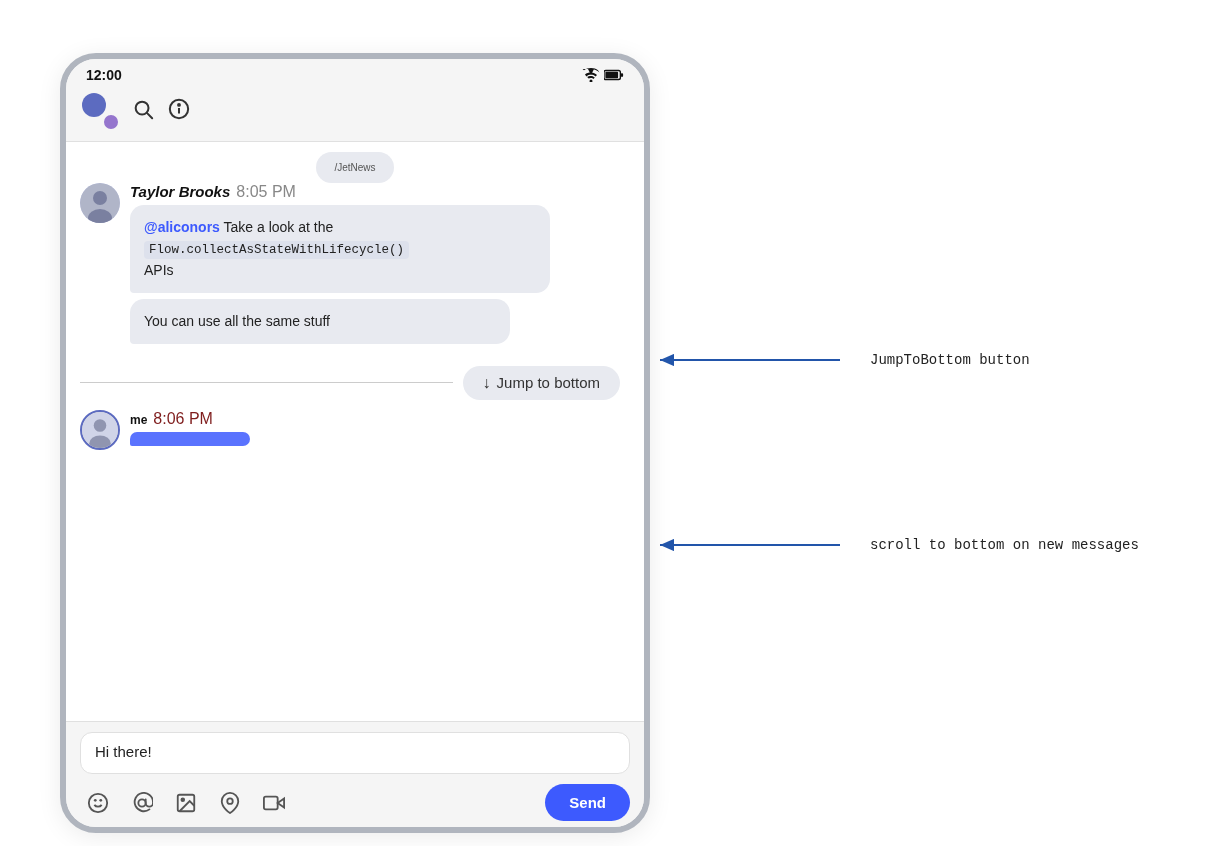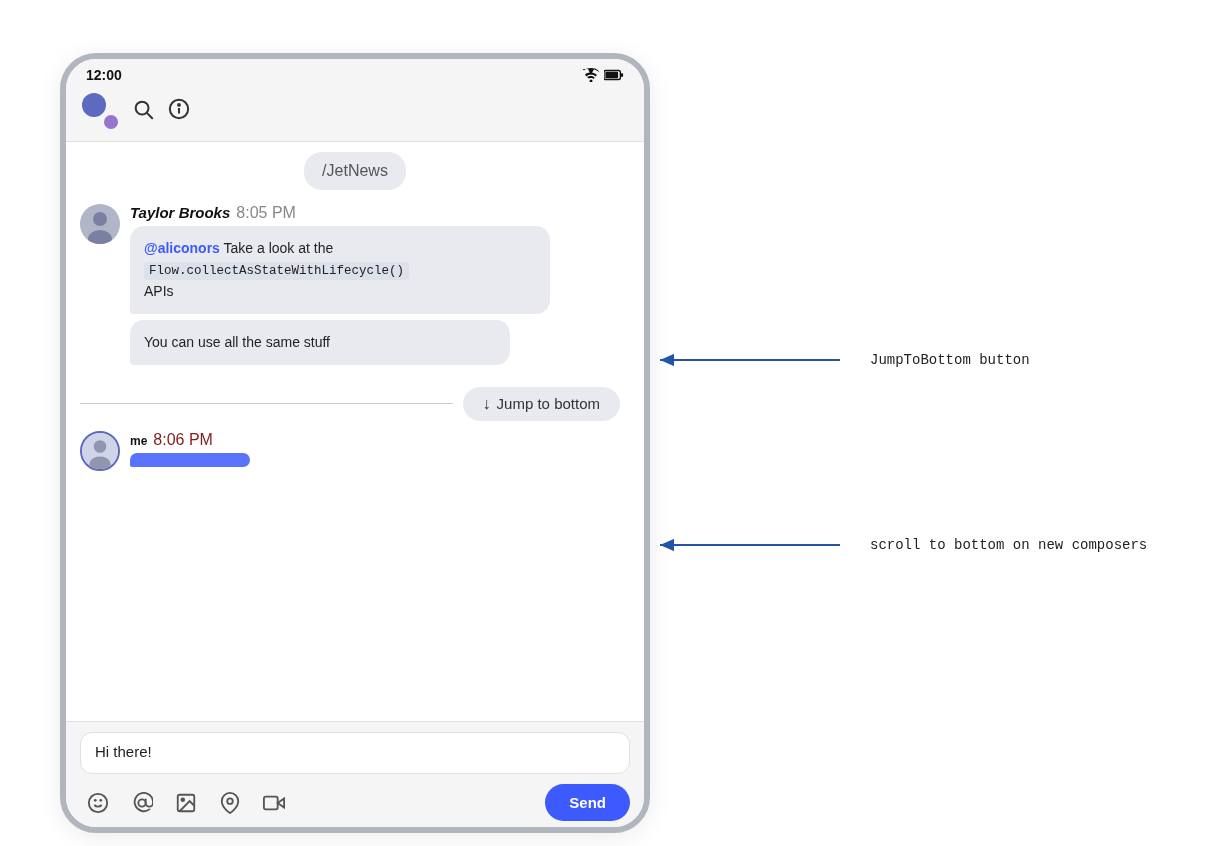--- a/index.html
+++ b/index.html
@@ -120,22 +120,21 @@
       flex-direction: column;
       position: relative;
     }
 
     
     .prev-message-bubble {
       align-self: center;
       background: #e8eaf0;
       border-radius: 18px;
       padding: 10px 18px;
-      margin-bottom: 14px;
-      font-size: 16px;
+      font-size: 10px;
       color: #555;
       max-width: 80%;
     }
 
     
     .message-row {
       display: flex;
       align-items: flex-start;
       margin-bottom: 10px;
     }
@@ -497,15 +496,15 @@
 
   <div style="position:absolute; top: 530px; left: 0; display:flex; align-items:center;">
     <svg width="200" height="30" viewBox="0 0 200 30">
       <defs>
         <marker id="arrowhead2" markerWidth="8" markerHeight="7" refX="8" refY="3.5" orient="auto">
           <polygon points="0 0, 8 3.5, 0 7" fill="#2255aa"></polygon>
         </marker>
       </defs>
       <line x1="190" y1="15" x2="10" y2="15" stroke="#2255aa" stroke-width="1.8" marker-end="url(#arrowhead2)"></line>
     </svg>
-    <span class="annotation-text">scroll to bottom on new composers</span>
+    <span class="annotation-text">scroll to bottom on new messages</span>
   </div>
 </div>
 
 </body></html>

